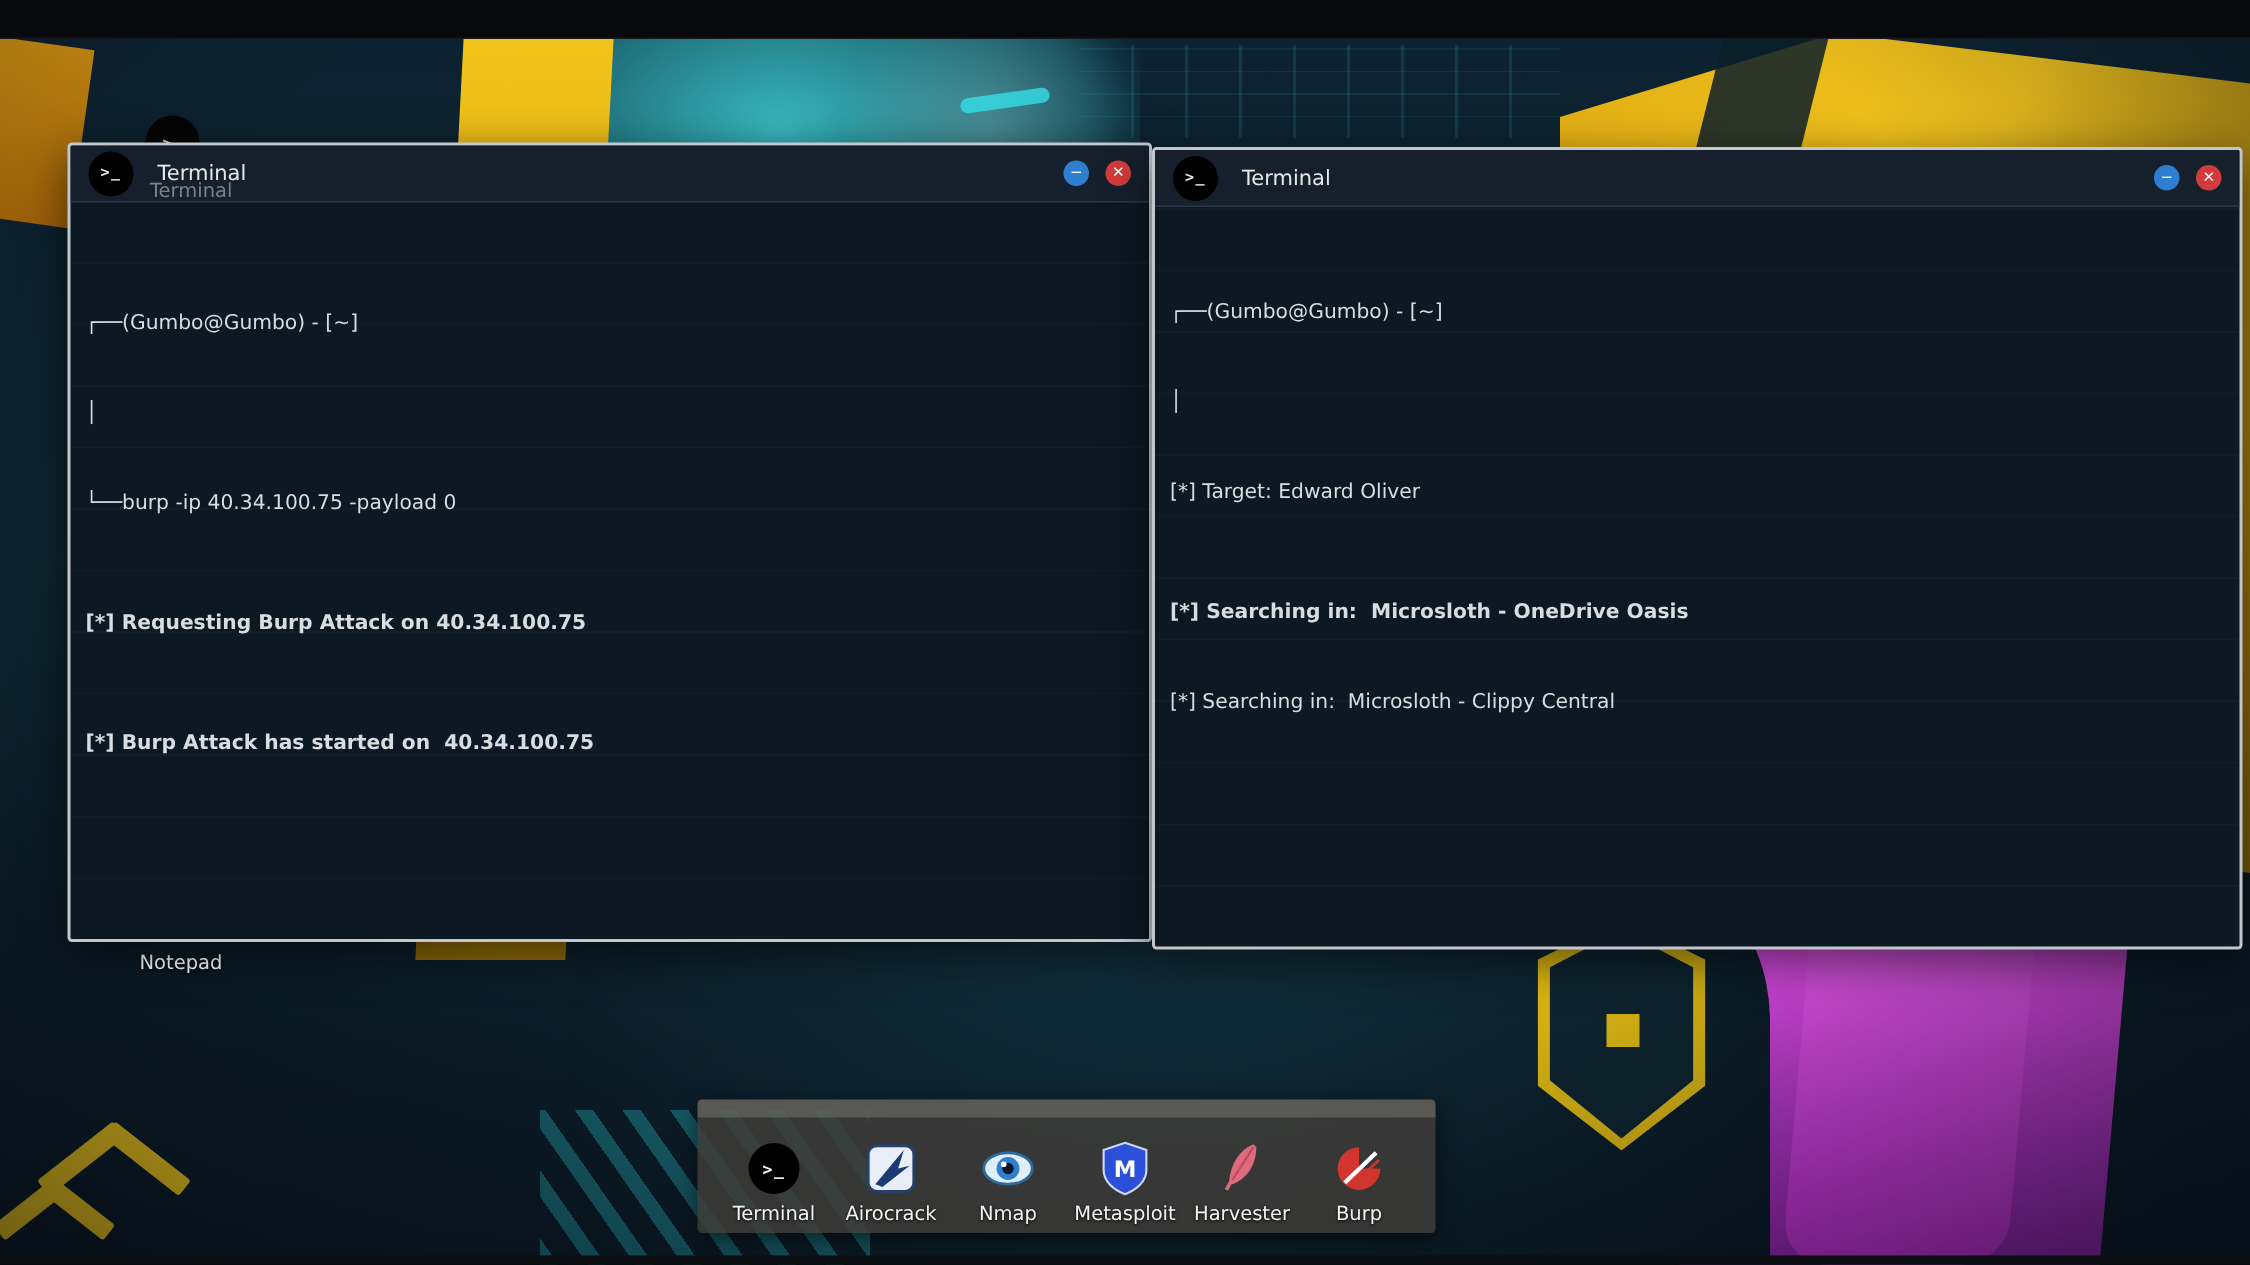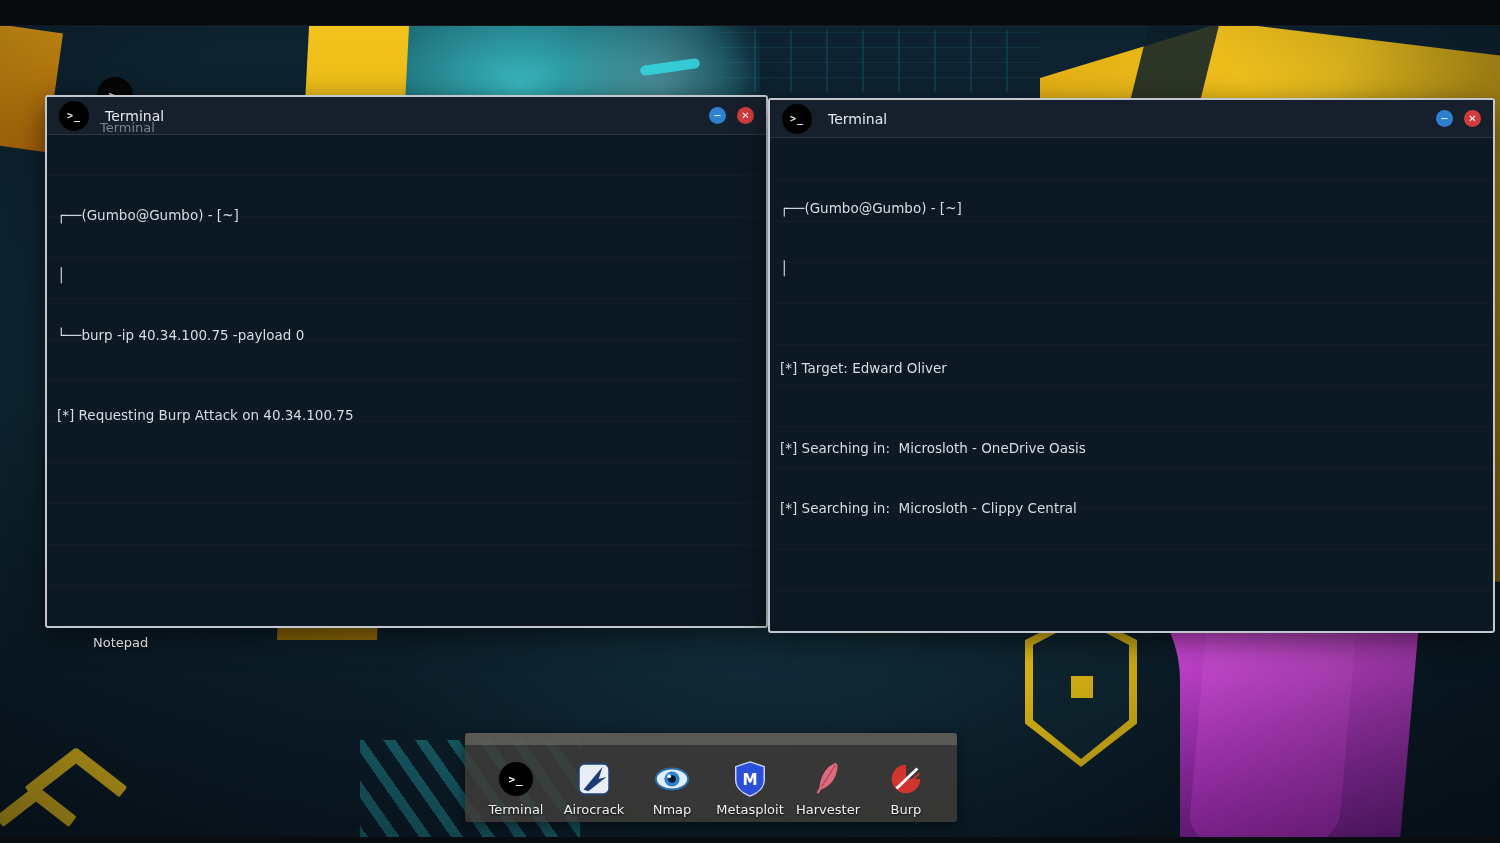--- a/index.html
+++ b/index.html
@@ -81,22 +81,22 @@
   .win-buttons { margin-left:auto; display:flex; gap:11px; align-items:center; }
   .wbtn { width:17px; height:17px; border-radius:50%; display:flex; align-items:center; justify-content:center;
       color:#fff; font-size:10px; line-height:1; cursor:pointer; }
   .wbtn.min { background:#2f7fd0; }
   .wbtn.close { background:#d23b3b; }
   .term-body { flex:1; color:#d8dde2; font-size:13.5px; line-height:20px; white-space:pre-wrap; overflow:hidden;
       background-image:repeating-linear-gradient(0deg, transparent 0 40px, rgba(255,255,255,.025) 40px 41px); }
   .tb-left  { padding:30px 10px 10px 10px; }
   .tb-right { padding:20px 10px 10px 10px; }
   .tline { min-height:20px; }
-  .gap20 { margin-top:20px; }
-  .gap40 { margin-top:40px; }
+  .gap20 { margin-top:20px;font-weight:bold; }
+  .gap40 { }
 
   
   .dock { position:absolute; left:465px; top:733px; width:492px; height:89px; z-index:7;
       background:rgba(62,60,56,0.85); border-radius:3px; display:flex; align-items:flex-end;
       justify-content:center; padding:0 6px 5px 6px; box-shadow:0 4px 14px rgba(0,0,0,.5); }
   .dock-strip { position:absolute; top:0; left:0; right:0; height:12px;
       background:rgba(130,128,122,0.45); border-radius:3px 3px 0 0; }
   .dock-item { width:78px; display:flex; flex-direction:column; align-items:center; cursor:pointer; }
   .dock-icon { width:38px; height:38px; display:flex; align-items:center; justify-content:center; }
   .dock-label { color:#f2f2f2; font-size:13px; margin-top:4px; text-shadow:0 1px 2px #000; }
@@ -152,20 +152,21 @@
       <div class="win-buttons">
         <span class="wbtn min">−</span>
         <span class="wbtn close">✕</span>
       </div>
     </div>
     <div class="term-body tb-left">
       <div class="tline">┌──(Gumbo@Gumbo) - [~]</div>
       <div class="tline">│</div>
       <div class="tline">└──burp -ip 40.34.100.75 -payload 0</div>
       <div class="tline gap20">[*] Requesting Burp Attack on 40.34.100.75</div>
+      <div class="tline gap20">[*] Burp Attack has started on  40.34.100.75</div>
       
     </div>
   </div>
 
   <div class="window win-right">
     <div class="titlebar">
       <div class="term-icon">
         <span>&gt;_</span>
       </div>
       <span class="win-title">Terminal</span>

